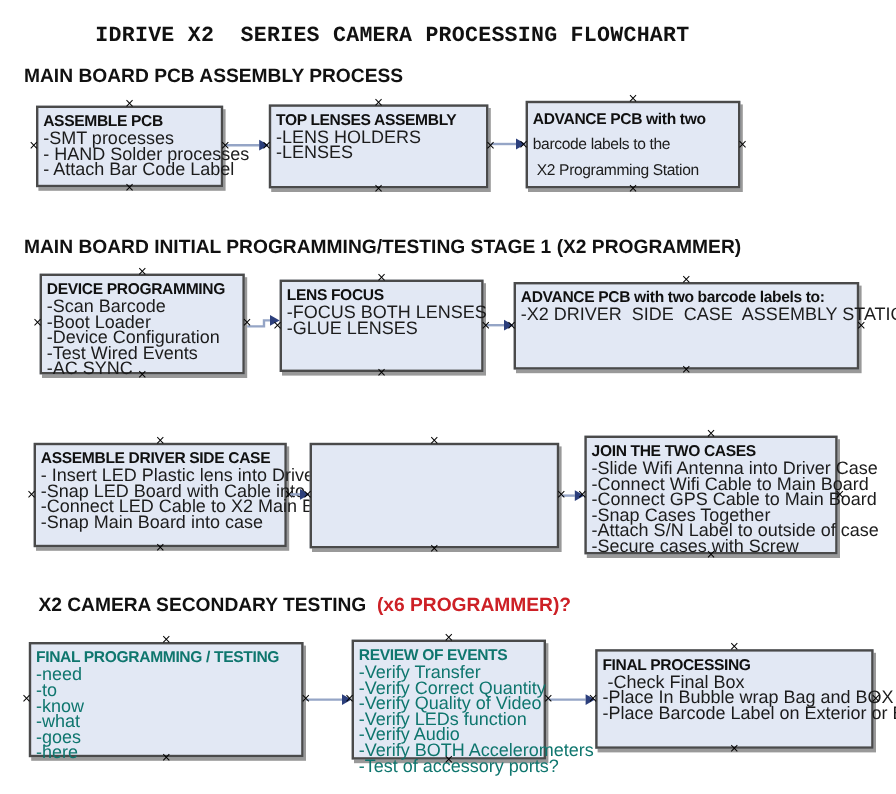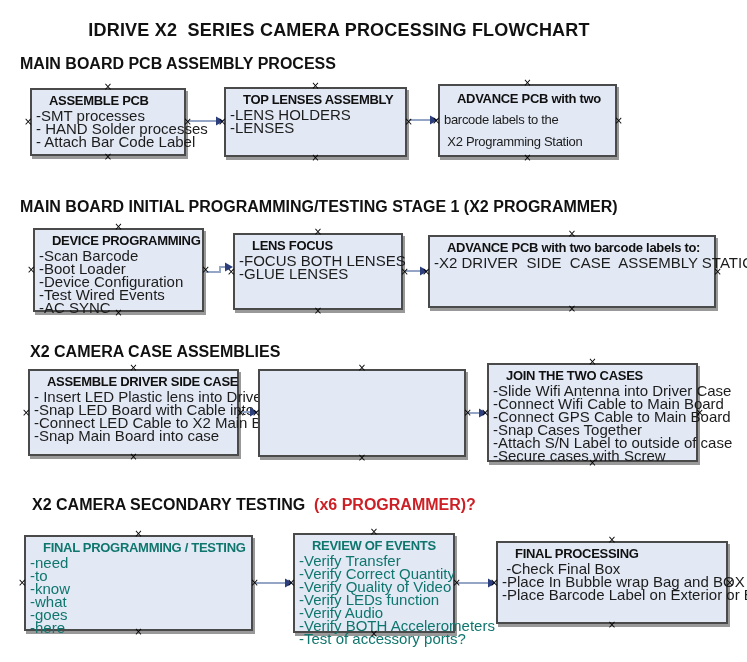--- a/index.html
+++ b/index.html
@@ -4,42 +4,42 @@
 <style>
   html,body{margin:0;padding:0;background:#ffffff;}
   #stage{
     position:relative;
     width:747px;height:662px;
     background:#ffffff;
     font-family:"Liberation Sans", sans-serif;
     overflow:hidden;
   }
   #chart-title{
-    position:absolute;top:20px;left:12px;width:654px;
+    position:absolute;top:20px;left:0;width:654px;
     text-align:center;font-size:18px;font-weight:bold;color:#111;
-    white-space:pre;letter-spacing:.2px;
+    white-space:pre;letter-spacing:.2px;font-family:Liberation Mono, monospace;
   }
   .section-heading{
     position:absolute;font-size:16px;font-weight:bold;color:#111;white-space:pre;
   }
   #sec1{left:20px;top:55px;}
   #sec2{left:20px;top:198px;}
   #sec3{left:30px;top:343px;}
   #sec4{left:32px;top:496px;}
   .red-text{color:#cd2026;}
   .box{
     position:absolute;box-sizing:border-box;
     background:#e2e8f4;
     border:2px solid #4a4a4a;
     box-shadow:2px 3px 0 #999999;
     padding:2px 3px 2px 4px;
   }
   .box-title{
     font-size:13px;font-weight:bold;color:#101010;
-    white-space:pre;letter-spacing:-.3px;line-height:16px;padding-top:1px;margin-left:13px;
+    white-space:pre;letter-spacing:-.3px;line-height:16px;padding-top:1px;
   }
   .box-body{
     font-size:15px;color:#1c1c1c;white-space:pre;line-height:13px;
   }
   .box.redbox .box-title,.box.redbox .box-body{color:#0f766e;}
   .box.allbold .box-body{font-weight:normal;font-size:13px;letter-spacing:-.3px;line-height:22px;}
   .box.loose .box-title{line-height:20px;}
   
   #box-assemble-pcb            {left:30px; top:88px; width:156px;height:68px;}
   #box-top-level-assembly      {left:224px;top:87px; width:183px;height:70px;}
@@ -65,21 +65,20 @@
 </style>
 </head>
 <body>
 
 <div id="stage">
 
   <div id="chart-title">IDRIVE X2  SERIES CAMERA PROCESSING FLOWCHART</div>
 
   <div id="sec1" class="section-heading">MAIN BOARD PCB ASSEMBLY PROCESS</div>
   <div id="sec2" class="section-heading">MAIN BOARD INITIAL PROGRAMMING/TESTING STAGE 1 (X2 PROGRAMMER)</div>
-  <div id="sec3" class="section-heading">X2 CAMERA CASE ASSEMBLIES</div>
   <div id="sec4" class="section-heading"><span>X2 CAMERA SECONDARY TESTING</span><span class="red-text">  (x6 PROGRAMMER)?</span></div>
 
   <svg id="arrow-layer" width="747" height="662">
       <g>
         <path d="M 188 121 L 216 121" fill="none" stroke="#95a5c6" stroke-width="2"></path>
         <polygon points="224,121 216,116.5 216,125.5" fill="#2c3f7c"></polygon>
       </g>
       <g>
         <path d="M 409 120 L 430 120" fill="none" stroke="#95a5c6" stroke-width="2"></path>
         <polygon points="438,120 430,115.5 430,124.5" fill="#2c3f7c"></polygon>

